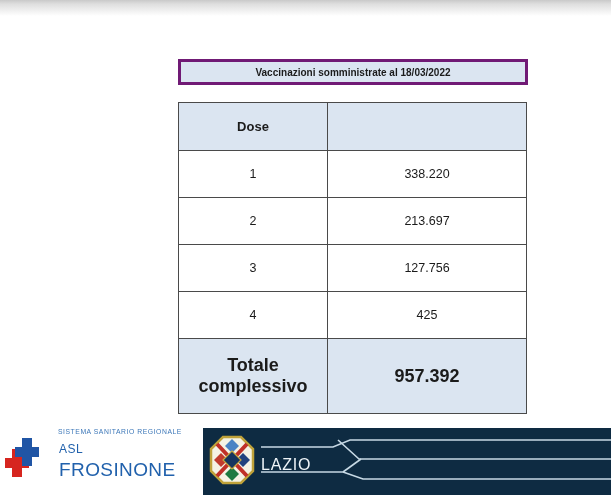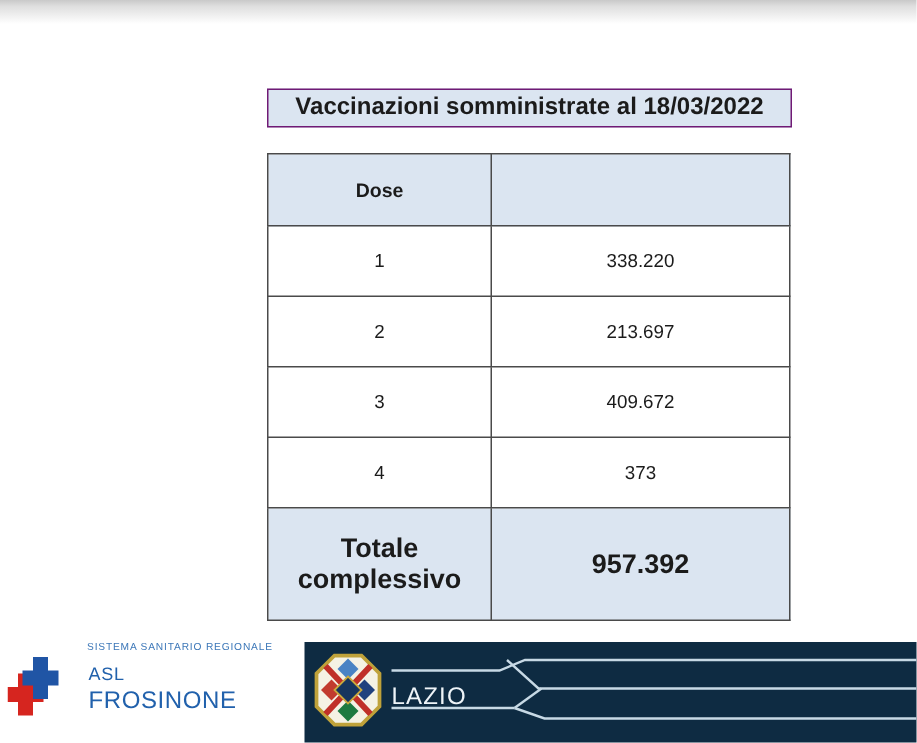--- a/index.html
+++ b/index.html
@@ -15,23 +15,23 @@
   
   .top-gradient{
     position:absolute;left:0;top:0;width:611px;height:16px;
     background:linear-gradient(180deg,#c9c9c9 0%,#dedede 25%,#ffffff 100%);
   }
 
   
   .title-box{
     position:absolute;left:178px;top:59px;width:350px;height:26px;
     box-sizing:border-box;
-    background:#dbe5f1;border:1px solid #701a75;
+    background:#dbe5f1;border:3px solid #701a75;
     display:flex;align-items:center;justify-content:center;
-    font-size:16px;font-weight:bold;color:#1b1b1b;
+    font-size:10px;font-weight:bold;color:#1b1b1b;
   }
 
   
   table.vax{
     position:absolute;left:178px;top:102px;
     border-collapse:collapse;table-layout:fixed;
   }
   table.vax td, table.vax th{
     border:1px solid #4a4a4a;
     text-align:center;vertical-align:middle;
@@ -51,21 +51,21 @@
   .asl-caption{
     position:absolute;left:58px;top:428px;
     font-size:6.8px;letter-spacing:.55px;color:#3c77b8;white-space:nowrap;
   }
   .asl-name1{
     position:absolute;left:59px;top:442px;
     font-size:12px;letter-spacing:.5px;color:#2161ac;white-space:nowrap;
   }
   .asl-name2{
     position:absolute;left:59px;top:459px;
-    font-size:16px;letter-spacing:.4px;color:#2161ac;white-space:nowrap;
+    font-size:19px;letter-spacing:.4px;color:#2161ac;white-space:nowrap;
   }
 
   
   .lazio-banner{
     position:absolute;left:203px;top:428px;width:408px;height:67px;
     background:#0e2b42;
   }
   .banner-lines{position:absolute;left:0;top:0;width:408px;height:67px;}
   .crest{position:absolute;left:6px;top:6px;}
   .rl-text1{
@@ -103,25 +103,25 @@
       <tr class="data">
         <td>1</td>
         <td>338.220</td>
       </tr>
       <tr class="data">
         <td>2</td>
         <td>213.697</td>
       </tr>
       <tr class="data">
         <td>3</td>
-        <td>409.672</td>
+        <td>127.756</td>
       </tr>
       <tr class="data">
         <td>4</td>
-        <td>373</td>
+        <td>425</td>
       </tr>
       <tr class="total">
         <td>Totale complessivo</td>
         <td>957.392</td>
       </tr>
     </tbody>
   </table>
 
   <svg class="asl-cross" width="36" height="44" viewBox="0 0 36 44">
     <rect x="7" y="12" width="10" height="28" fill="#d6251f"></rect>

